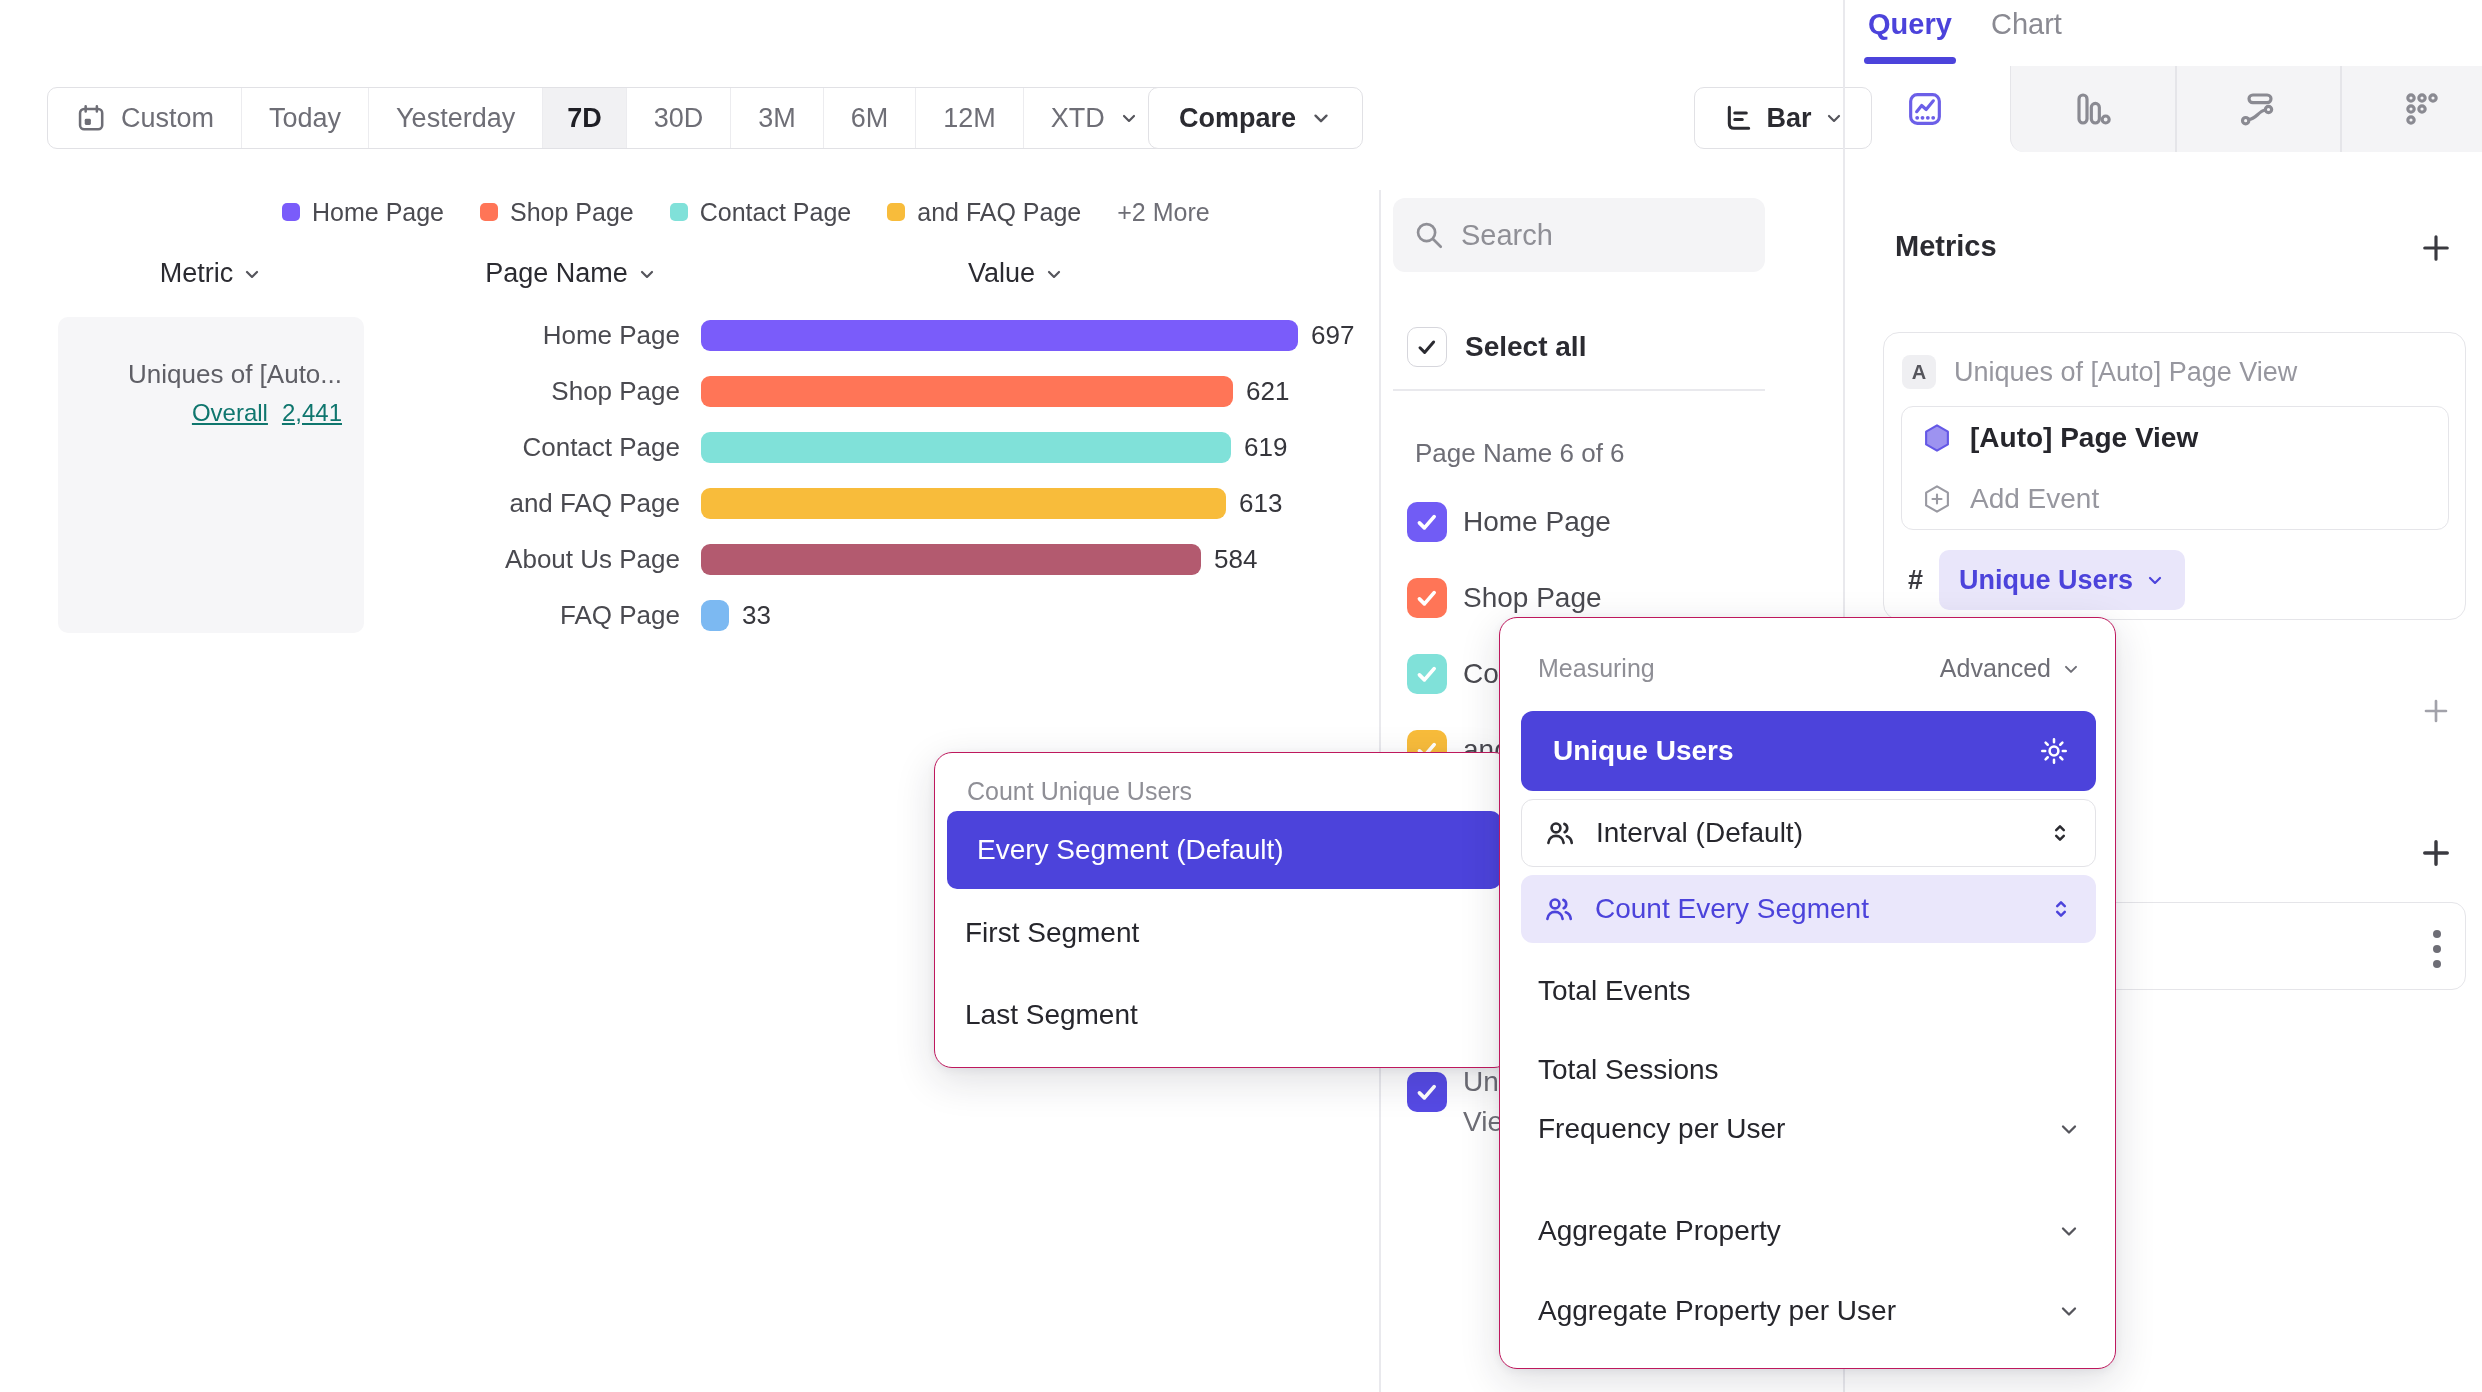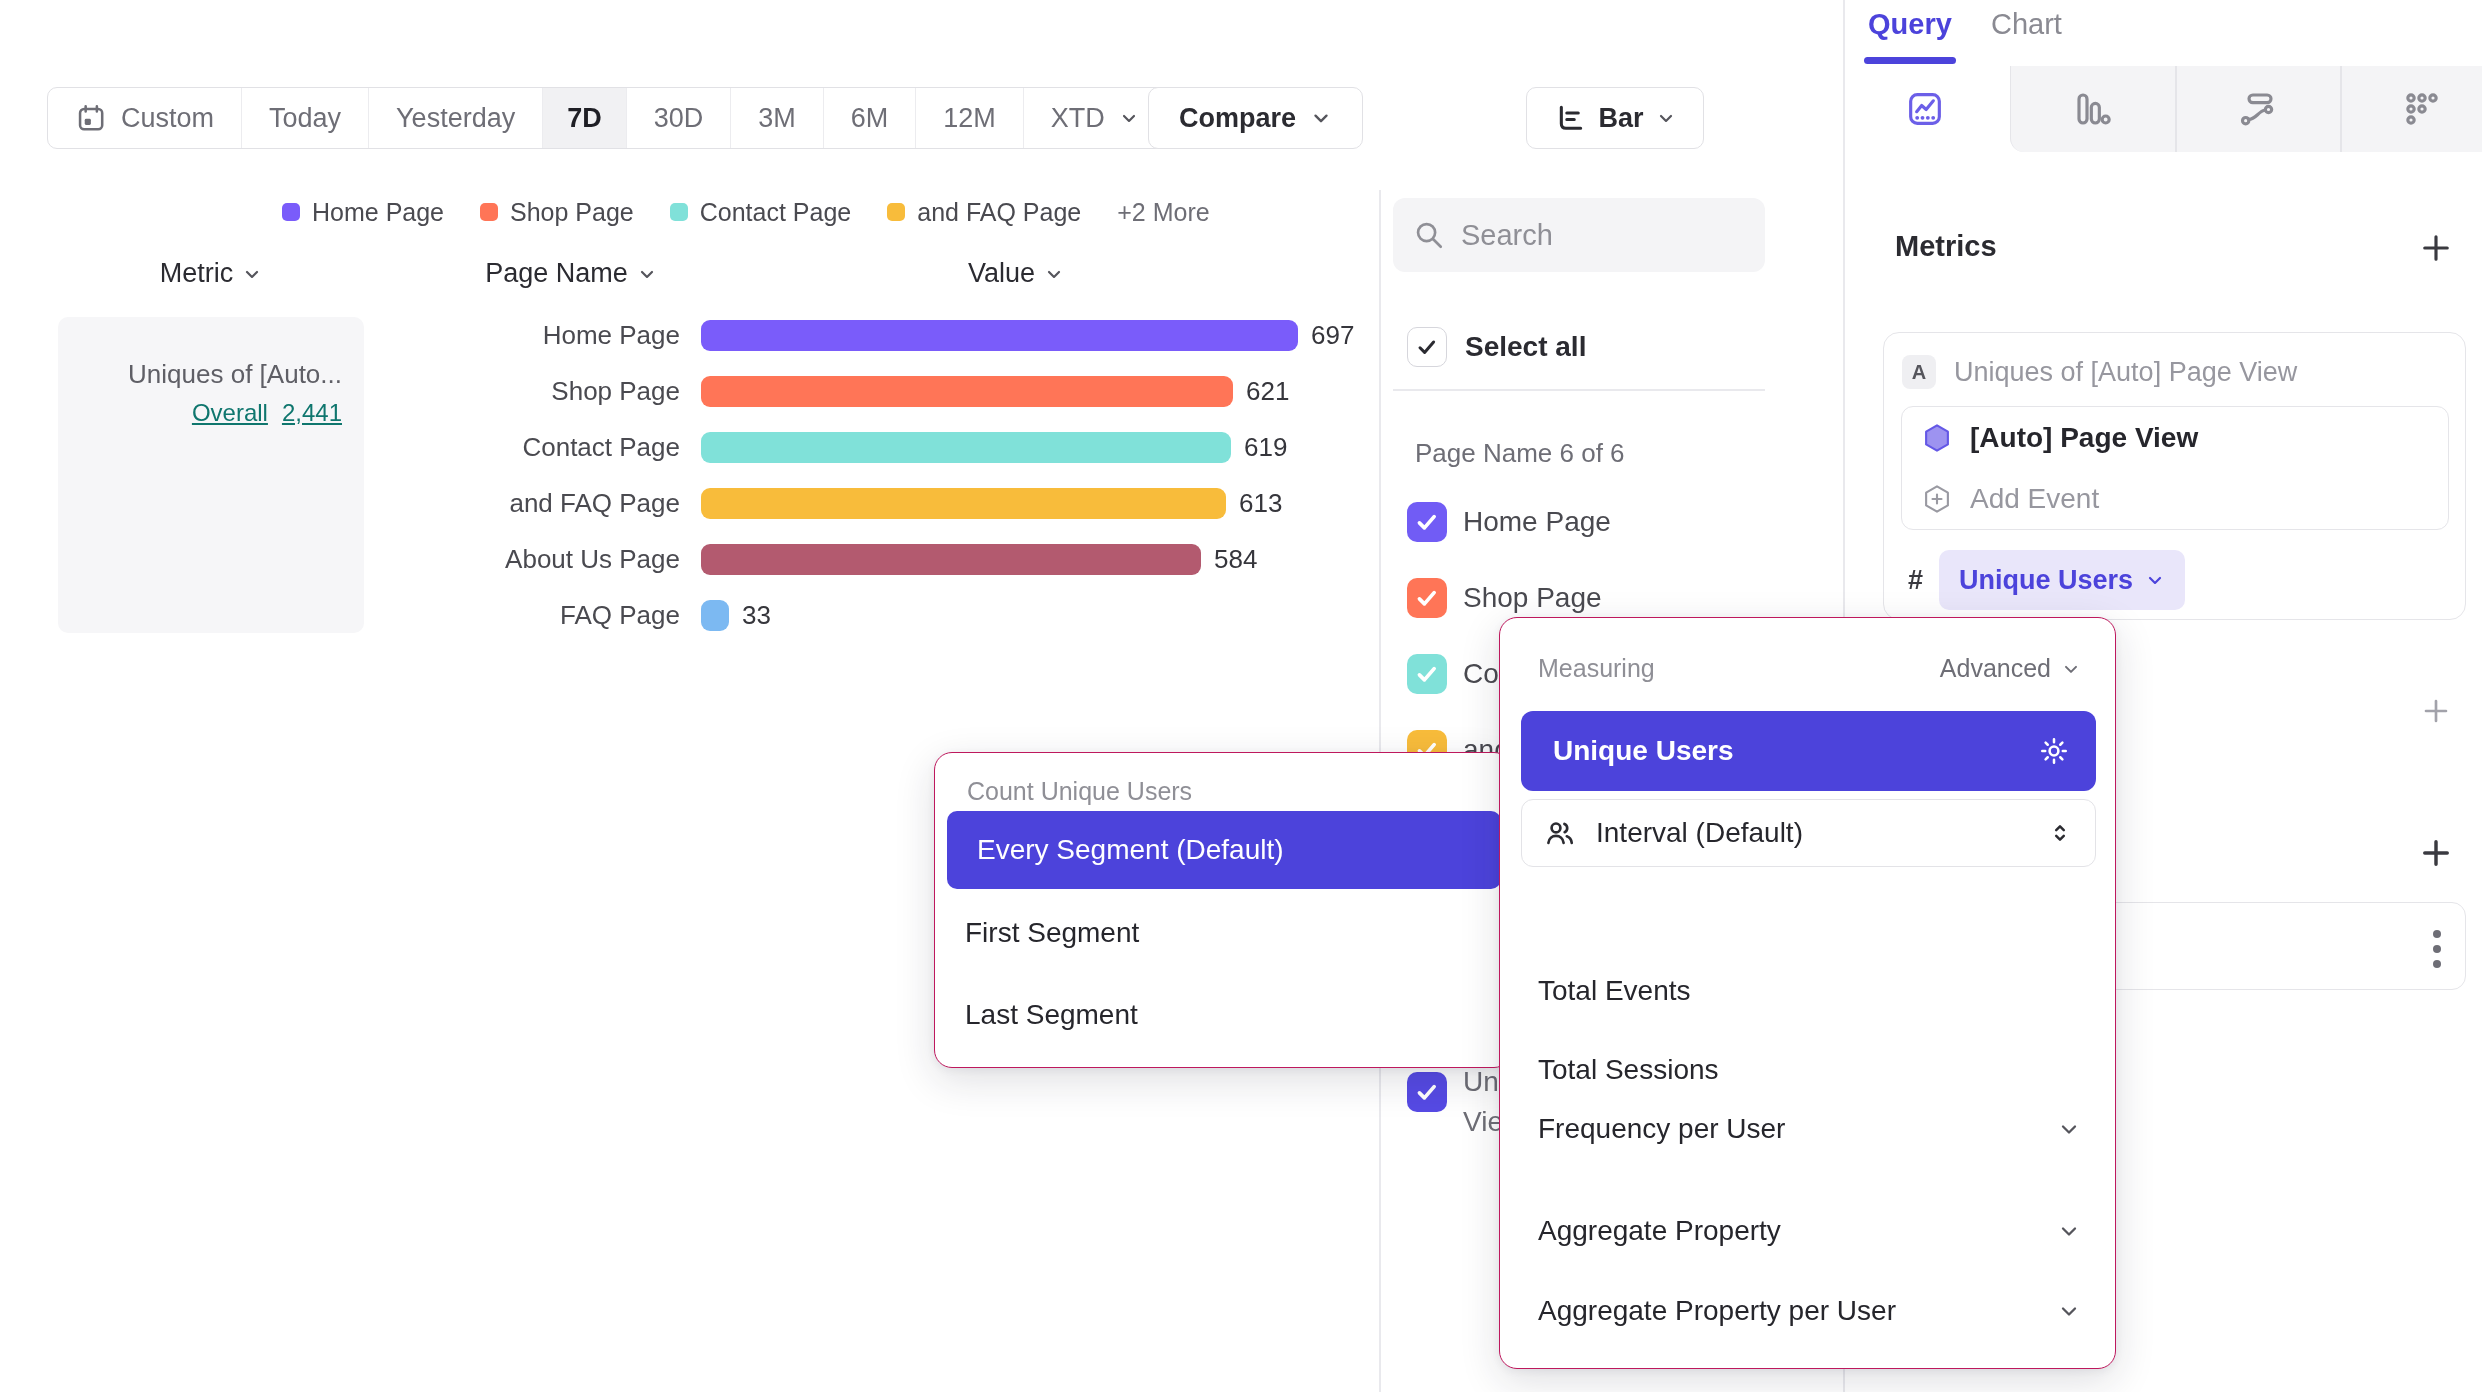--- a/index.html
+++ b/index.html
@@ -162,21 +162,21 @@
 
   <div class="btn" style="left:1148px;">
     <span>Compare</span>
     <span class="chev">
       <svg width="22" height="22" viewBox="0 0 24 24" fill="none" stroke="currentColor" stroke-width="2.6" stroke-linecap="round" stroke-linejoin="round">
           <path d="M6 9.5l6 6 6-6"></path>
         </svg>
     </span>
   </div>
 
-  <div class="btn" style="left:1526px; width:178px; justify-content:center; padding:0 18px; gap:12px;">
+  <div class="btn" style="left:1694px; width:178px; justify-content:center; padding:0 18px; gap:12px;">
     <span>
       <svg width="32" height="32" viewBox="0 0 24 24" fill="none" stroke="#2B2B31" stroke-width="2.3" stroke-linecap="round">
         <path d="M5.5 4v12.3c0 2.1 1.4 3.4 3.5 3.4H20"></path>
           <path d="M9.6 8.3h8.6M9.6 13.1h5.6"></path>
       </svg>
     </span>
     <span>Bar</span>
     <span class="chev">
       <svg width="20" height="20" viewBox="0 0 24 24" fill="none" stroke="currentColor" stroke-width="2.6" stroke-linecap="round" stroke-linejoin="round">
           <path d="M6 9.5l6 6 6-6"></path>
@@ -494,20 +494,36 @@
         </svg>
       </span>
       <span class="t">Interval (Default)</span>
       <span>
         <svg width="26" height="26" viewBox="0 0 24 24" fill="none" stroke="#2B2B31" stroke-width="2.3" stroke-linecap="round" stroke-linejoin="round">
           <path d="M8.5 9.3L12 5.8l3.5 3.5M8.5 14.7l3.5 3.5 3.5-3.5"></path>
         </svg>
       </span>
     </div>
 
+    <div class="pb-row lite" style="top:257px">
+      <span>
+        <svg width="32" height="32" viewBox="0 0 24 24" fill="none" stroke="#4C43DB" stroke-width="2" stroke-linecap="round">
+          <circle cx="9" cy="8.2" r="3.3"></circle>
+            <path d="M3.3 19.4c.4-3.1 2.8-5.2 5.7-5.2s5.3 2.1 5.7 5.2"></path>
+          <path d="M15.3 5.2a3.4 3.4 0 0 1 .2 6.2"></path>
+            <path d="M17.1 14.5c2.1.8 3.4 2.6 3.7 4.9"></path>
+        </svg>
+      </span>
+      <span class="t">Count Every Segment</span>
+      <span>
+        <svg width="26" height="26" viewBox="0 0 24 24" fill="none" stroke="#4C43DB" stroke-width="2.3" stroke-linecap="round" stroke-linejoin="round">
+          <path d="M8.5 9.3L12 5.8l3.5 3.5M8.5 14.7l3.5 3.5 3.5-3.5"></path>
+        </svg>
+      </span>
+    </div>
 
     <div class="pb-item" style="top:357px">Total Events</div>
     <div class="pb-item" style="top:436px">Total Sessions</div>
 
     <div class="pb-exp" style="top:495px">
       <span class="t">Frequency per User</span>
       <span>
         <svg width="24" height="24" viewBox="0 0 24 24" fill="none" stroke="#55555C" stroke-width="2.3" stroke-linecap="round" stroke-linejoin="round">
             <path d="M6 9.5l6 6 6-6"></path>
           </svg>

